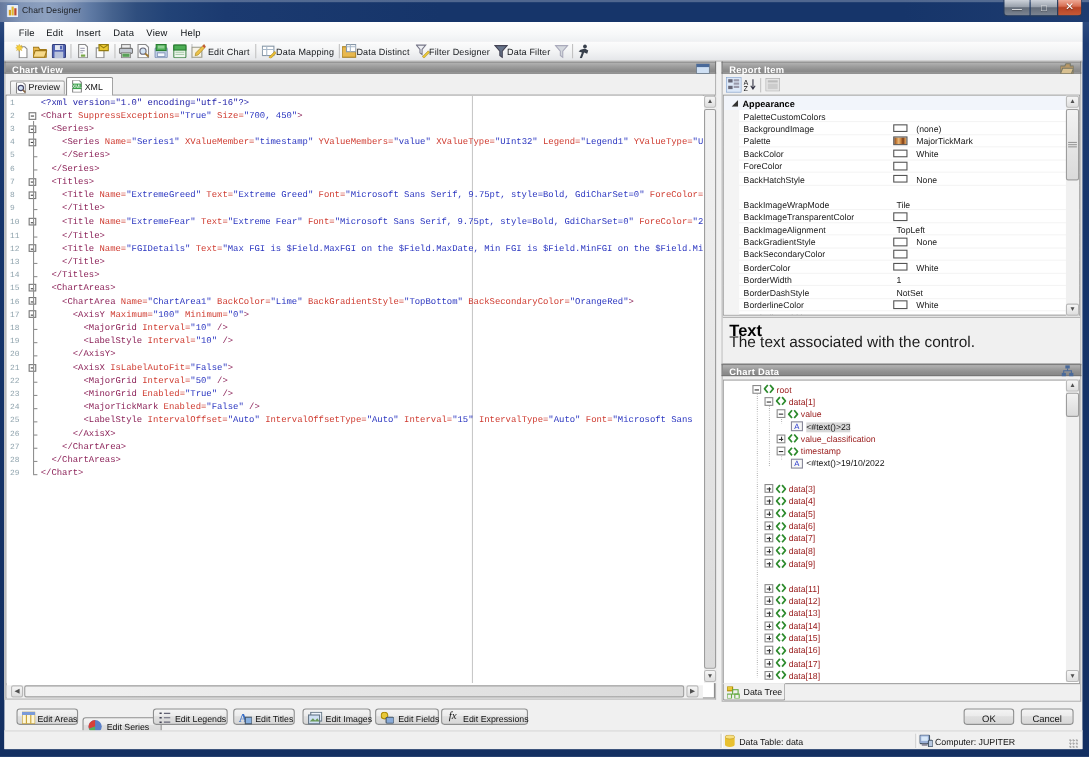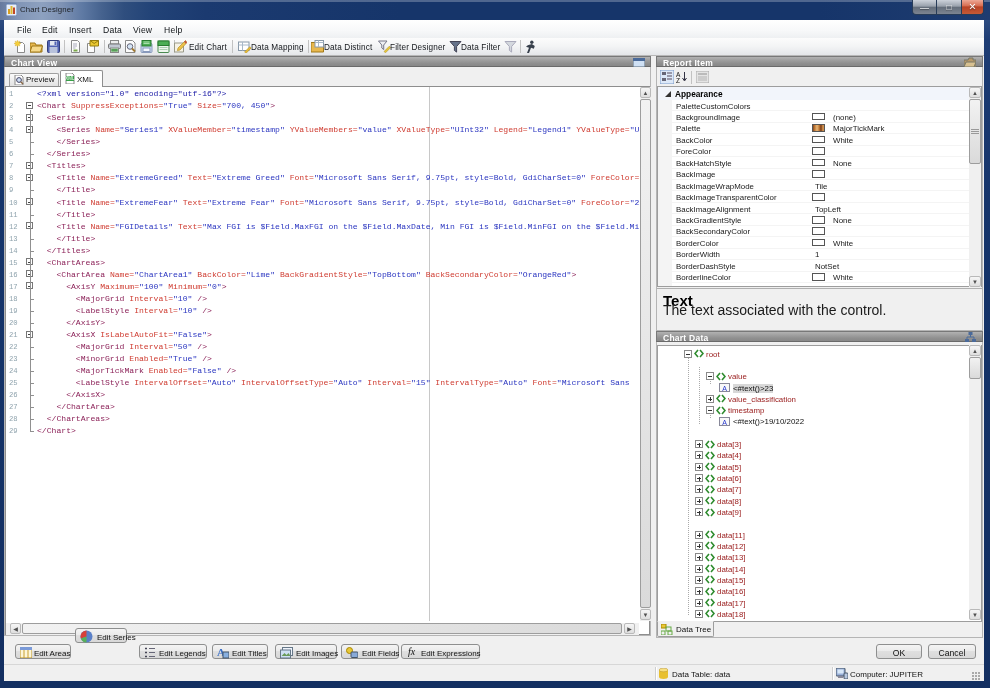--- a/index.html
+++ b/index.html
@@ -416,24 +416,20 @@
 </div>
 <div class="prow" style="top:58.8px">
 <span class="pname">ForeColor</span>
 <span class="sw"></span>
 </div>
 <div class="prow" style="top:70.2px">
 <span class="pname">BackHatchStyle</span>
 <span class="sw"></span>
 <span class="pval">None</span>
 </div>
-<div class="prow" style="top:81.7px">
-<span class="pname">BackImage</span>
-<span class="sw"></span>
-</div>
 <div class="prow" style="top:104.6px">
 <span class="pname">BackImageTransparentColor</span>
 <span class="sw"></span>
 </div>
 <div class="prow" style="top:93.1px">
 <span class="pname">BackImageWrapMode</span>
 <span class="pval" style="left:157px">Tile</span>
 </div>
 <div class="prow" style="top:116.0px">
 <span class="pname">BackImageAlignment</span>
@@ -505,20 +501,30 @@
 <div class="trow" style="top:348.0px">
 <span class="tb" style="left:684px">
         <b></b>
       </span>
 <svg class="ang" style="left:694px" viewBox="0 0 10 9">
         <path d="M4 1L1 4.5 4 8" fill="none" stroke="#2e8b2e" stroke-width="1.6"></path>
         <path d="M6 1l3 3.5L6 8" fill="none" stroke="#2e8b2e" stroke-width="1.6"></path>
       </svg>
 <span class="tel" style="left:706px">root</span>
 </div>
+<div class="trow" style="top:359.3px">
+<span class="tb" style="left:695px">
+        <b></b>
+      </span>
+<svg class="ang" style="left:705px" viewBox="0 0 10 9">
+        <path d="M4 1L1 4.5 4 8" fill="none" stroke="#2e8b2e" stroke-width="1.6"></path>
+        <path d="M6 1l3 3.5L6 8" fill="none" stroke="#2e8b2e" stroke-width="1.6"></path>
+      </svg>
+<span class="tel" style="left:717px">data[1]</span>
+</div>
 <div class="trow" style="top:370.6px">
 <span class="tb" style="left:706px">
         <b></b>
       </span>
 <svg class="ang" style="left:716px" viewBox="0 0 10 9">
         <path d="M4 1L1 4.5 4 8" fill="none" stroke="#2e8b2e" stroke-width="1.6"></path>
         <path d="M6 1l3 3.5L6 8" fill="none" stroke="#2e8b2e" stroke-width="1.6"></path>
       </svg>
 <span class="tel" style="left:728px">value</span>
 </div>
@@ -734,21 +740,21 @@
 <span style="position:absolute;left:676px;top:625px;font-size:8px;color:#111;z-index:4">Data Tree</span>
 
 <div class="btn" style="left:15px;top:644px;width:56px">
  <svg style="position:absolute;left:4px;top:2px" width="12" height="11" viewBox="0 0 12 11">
       <rect x="0" y="0" width="12" height="11" fill="#fdf6d8" stroke="#b89020"></rect>
       <rect x="0" y="0" width="12" height="3" fill="#7a9ad8"></rect>
       <path d="M4 3v8M8 3v8" stroke="#c8a030"></path>
     </svg>
  <span style="position:absolute;left:18px;top:3.5px;white-space:nowrap;font-size:8px">Edit Areas</span>
 </div>
-<div class="btn" style="left:75px;top:628px;width:52px">
+<div class="btn" style="left:75px;top:652px;width:72px">
  <svg style="position:absolute;left:4px;top:1px" width="13" height="13" viewBox="0 0 13 13">
       <circle cx="6.5" cy="6.5" r="6" fill="#5a80c8"></circle>
       <path d="M6.5 6.5V.5A6 6 0 0 0 .9 8.5z" fill="#d84038"></path>
       <path d="M6.5 6.5L.9 8.5A6 6 0 0 0 6.5 12.5z" fill="#58b058"></path>
     </svg>
  <span style="position:absolute;left:21px;top:3.5px;white-space:nowrap;font-size:8px">Edit Series</span>
 </div>
 <div class="btn" style="left:139px;top:644px;width:68px">
  <svg style="position:absolute;left:4px;top:2px" width="11" height="11" viewBox="0 0 11 11">
       <path d="M1 1.5h2M1 5.5h2M1 9.5h2" stroke="#445" stroke-width="1.4"></path>

